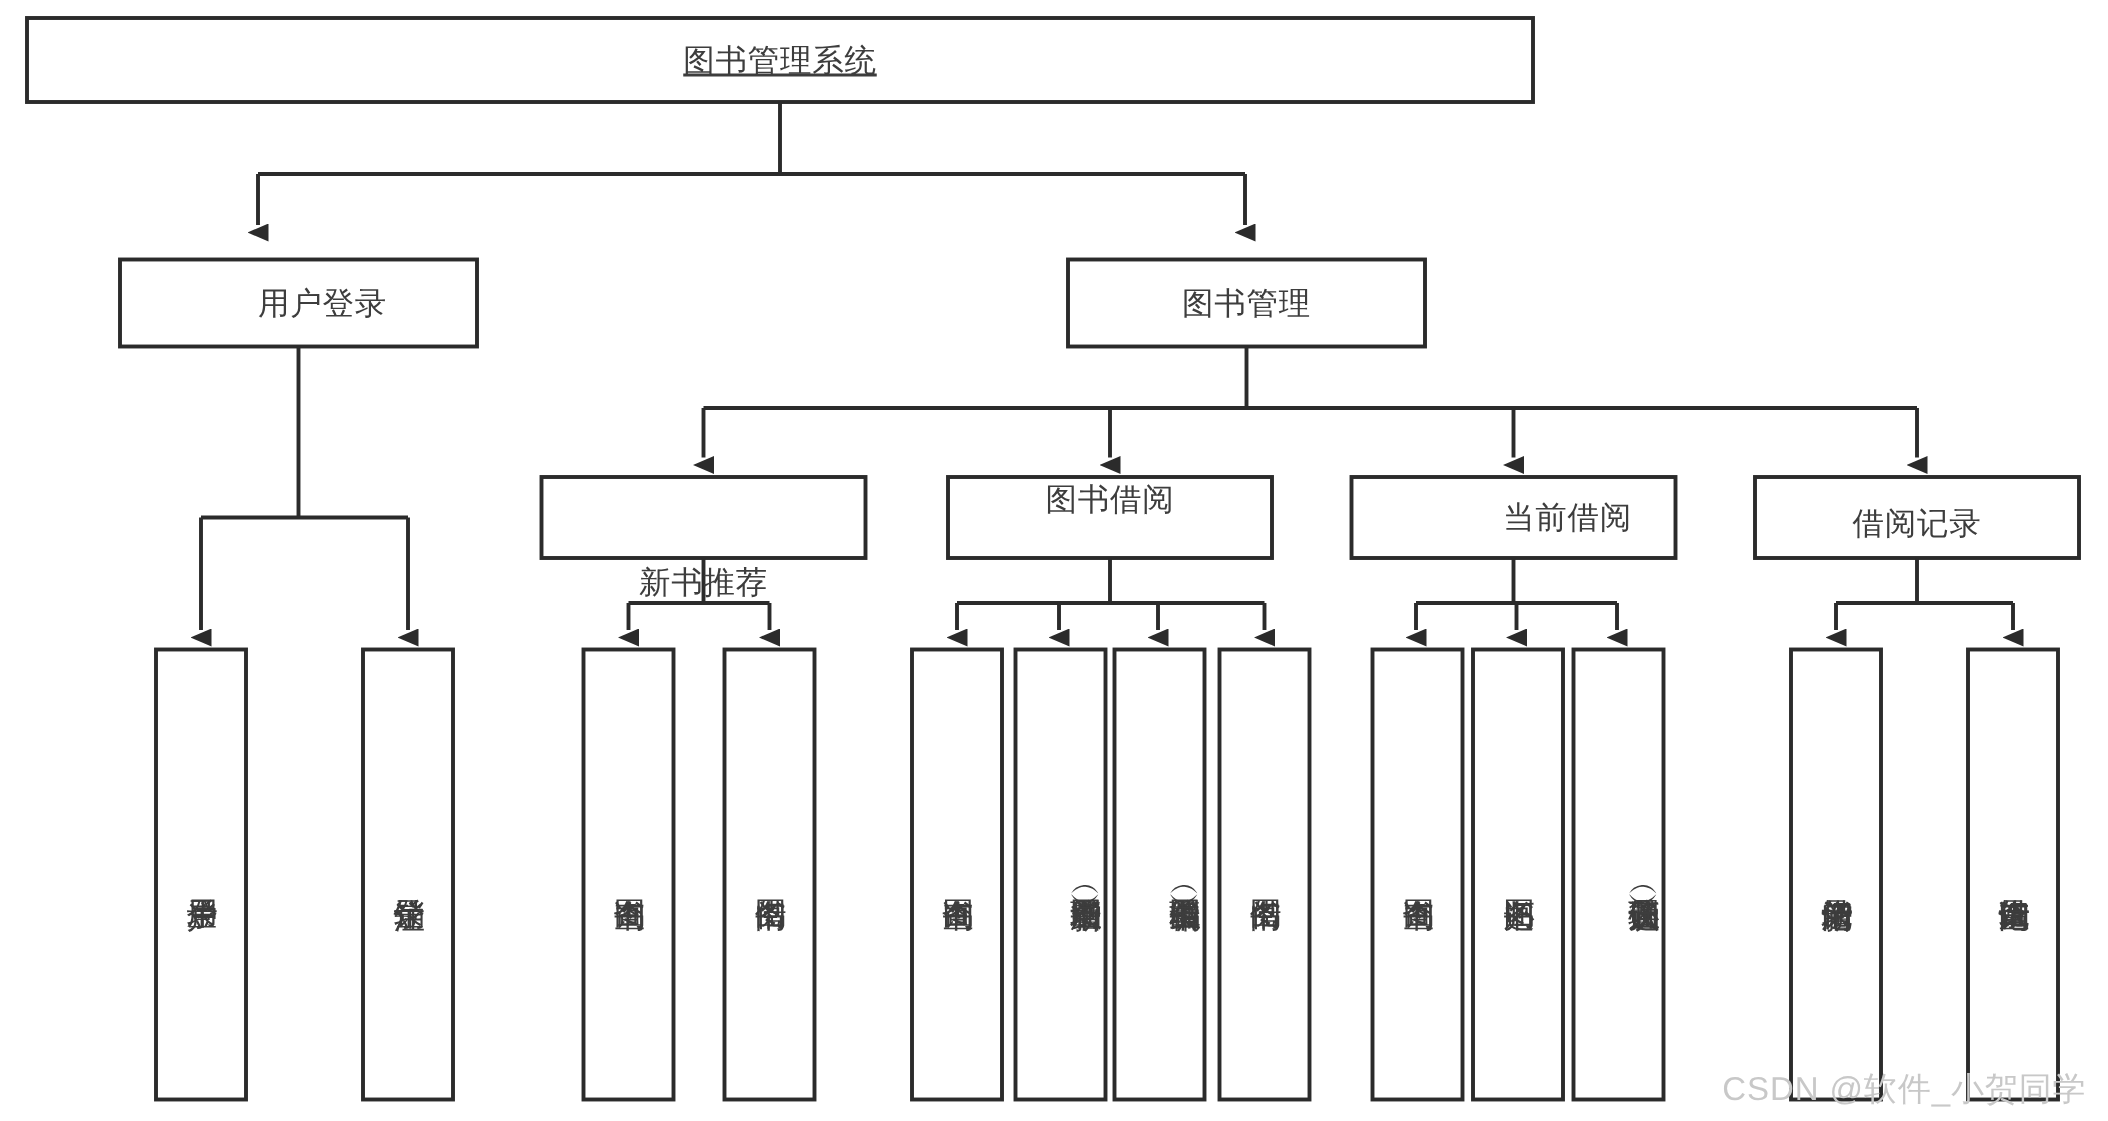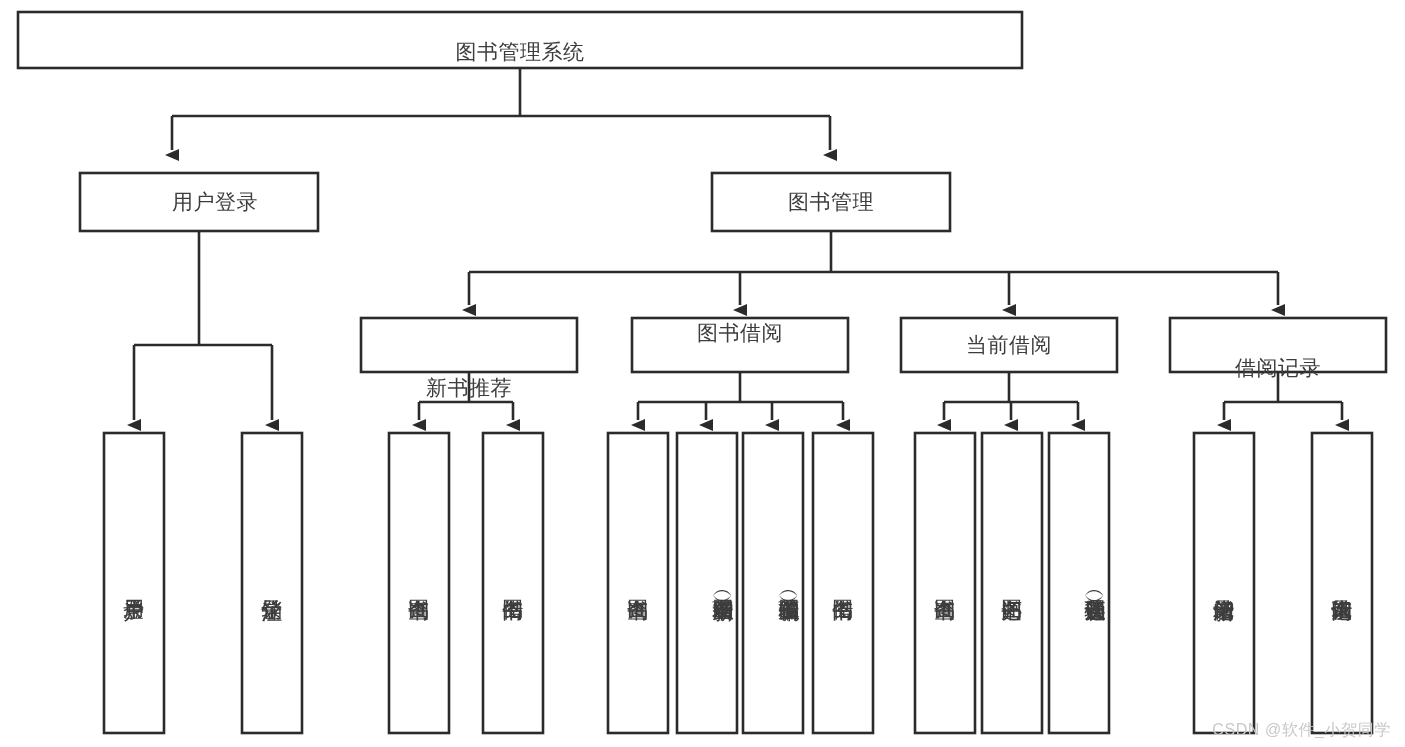--- a/index.html
+++ b/index.html
@@ -64,21 +64,21 @@
     writing-mode: vertical-rl;
     text-orientation: upright;
     white-space: nowrap;
     pointer-events: none;
   }
   .watermark {
     position: absolute;
     right: 14px;
     bottom: 6px;
     color: #c8c8c8;
-    font-size: 16px;
+    font-size: 22px;
     letter-spacing: 0.6px;
     white-space: nowrap;
     user-select: none;
   }
 </style>
 </head>
 <body>
 
 <div id="diagram-root">
 
@@ -151,29 +151,29 @@
     <rect class="node-box" x="813" y="433" width="60" height="300"></rect>
 
     <rect class="node-box" x="915" y="433" width="60" height="300"></rect>
     <rect class="node-box" x="982" y="433" width="60" height="300"></rect>
     <rect class="node-box" x="1049" y="433" width="60" height="300"></rect>
 
     <rect class="node-box" x="1194" y="433" width="60" height="300"></rect>
     <rect class="node-box" x="1312" y="433" width="60" height="300"></rect>
   </svg>
 
-  <div class="node-label-h" style="left:18px; top:24px; width:1004px; height:56px;">图书管理系统</div>
+  <div class="node-label-h" style="left:18px; top:12px; width:1004px; height:56px;text-decoration:underline;">图书管理系统</div>
 
   <div class="node-label-h" style="left:80px; top:173px; width:238px; height:58px;margin-left:16px;">用户登录</div>
   <div class="node-label-h" style="left:712px; top:173px; width:238px; height:58px;">图书管理</div>
 
   <div class="node-label-h" style="left:361px; top:318px; width:216px; height:54px;margin-top:43px;">新书推荐</div>
   <div class="node-label-h" style="left:632px; top:306px; width:216px; height:54px;">图书借阅</div>
-  <div class="node-label-h" style="left:901px; top:318px; width:216px; height:54px;">当前借阅</div>
-  <div class="node-label-h" style="left:1170px; top:318px; width:216px; height:62px;margin-top:19px;">借阅记录</div>
+  <div class="node-label-h" style="left:901px; top:318px; width:216px; height:54px;padding-left:36px;">当前借阅</div>
+  <div class="node-label-h" style="left:1170px; top:318px; width:216px; height:62px;">借阅记录</div>
 
   <div class="node-label-v" style="left:104px; top:433px; width:60px; height:300px;">用户登录</div>
   <div class="node-label-v" style="left:242px; top:433px; width:60px; height:300px;">注销登录</div>
 
   <div class="node-label-v" style="left:389px; top:433px; width:60px; height:300px;">查询图书</div>
   <div class="node-label-v" style="left:483px; top:433px; width:60px; height:300px;">借阅图书</div>
 
   <div class="node-label-v" style="left:608px; top:433px; width:60px; height:300px;">查询图书</div>
   <div class="node-label-v" style="left:677px; top:433px; width:60px; height:300px; align-items:flex-start;">新增图书（管理员）</div>
   <div class="node-label-v" style="left:743px; top:433px; width:60px; height:300px; align-items:flex-start;">编辑图书（管理员）</div>

